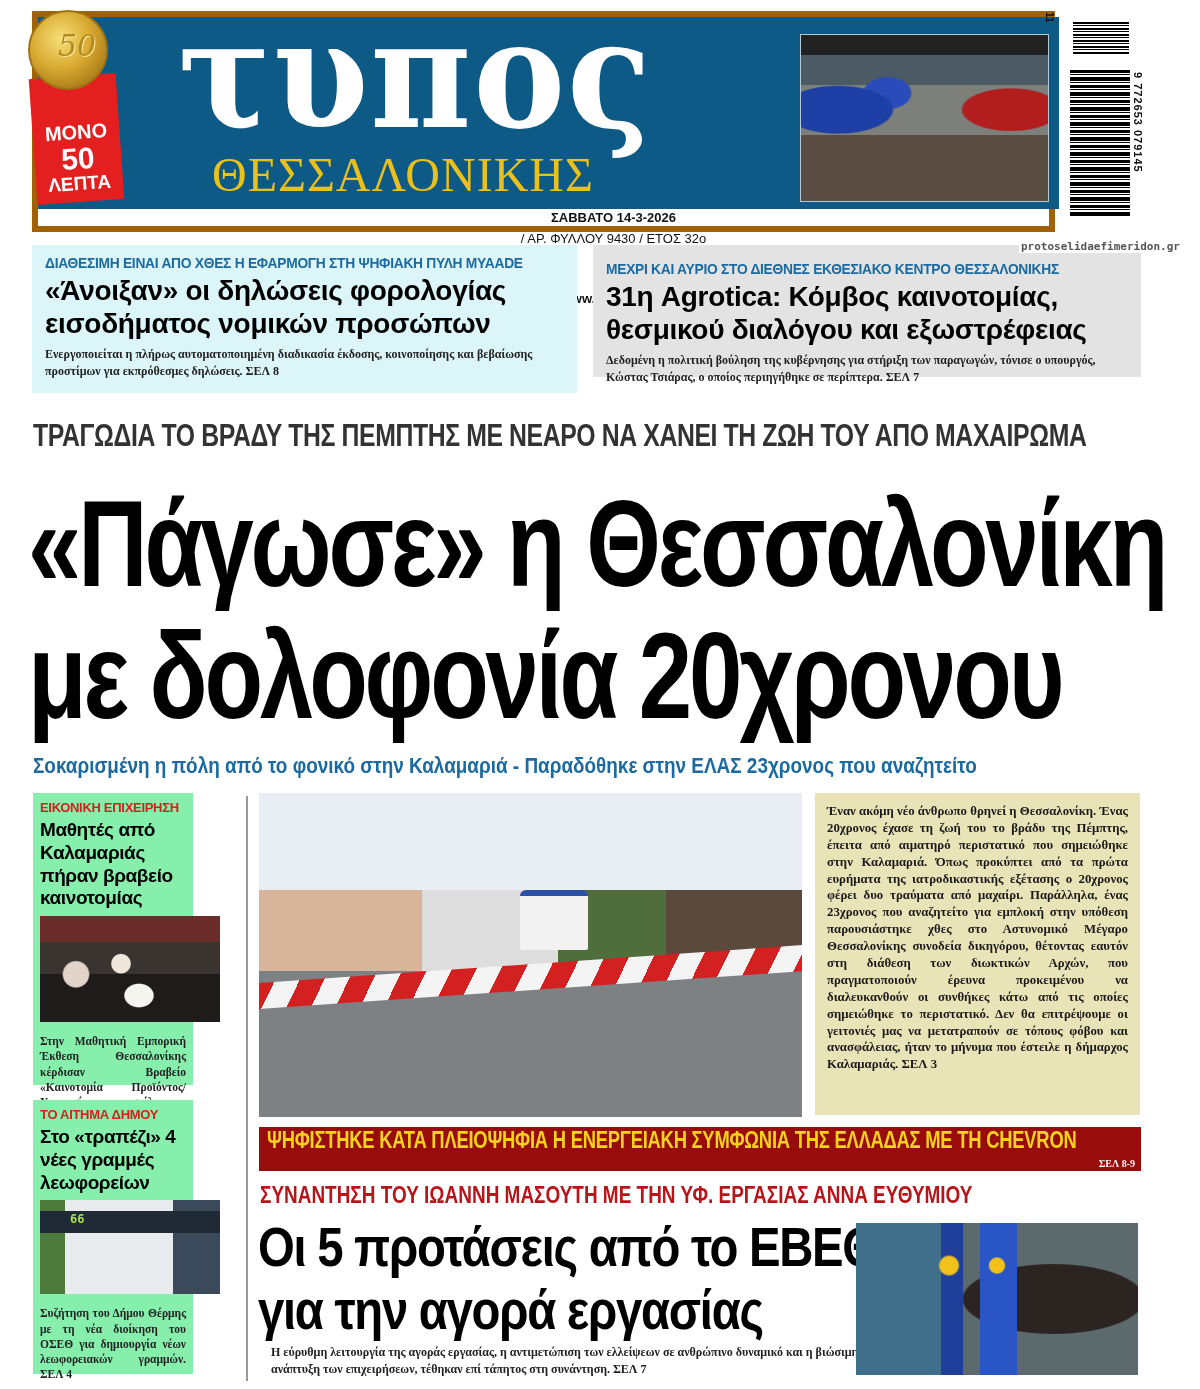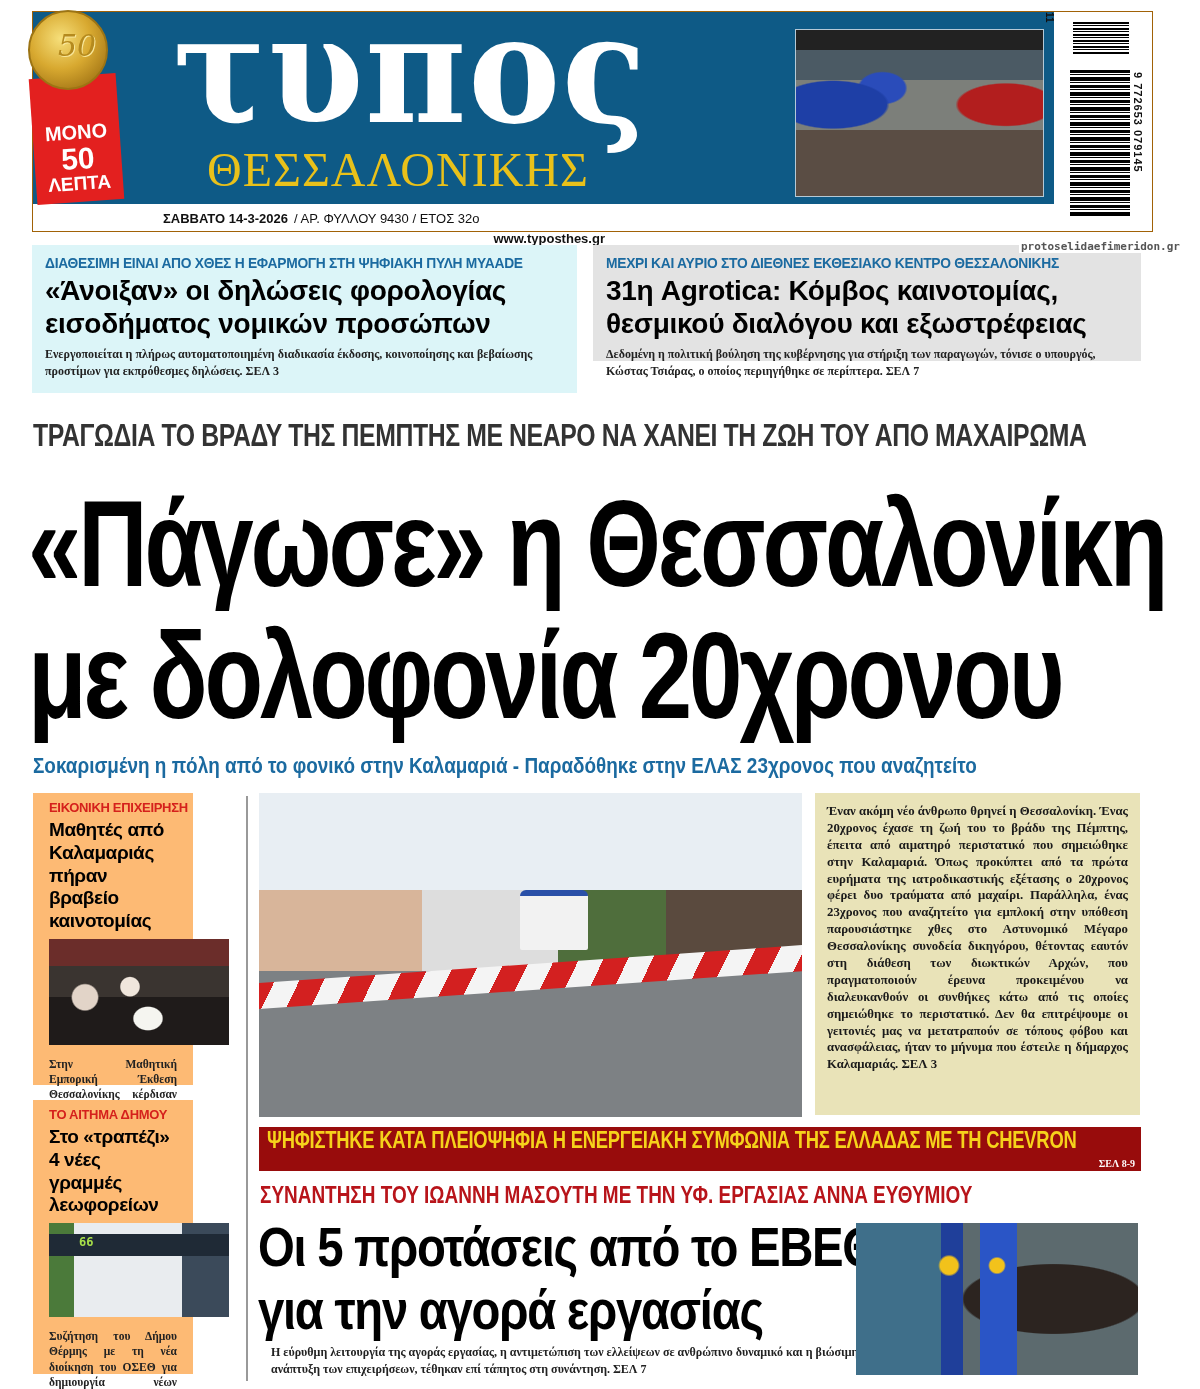--- a/index.html
+++ b/index.html
@@ -2,63 +2,63 @@
 <html><head>
   <meta charset="utf-8">
   <style>
     * { box-sizing: border-box; margin: 0; padding: 0; }
     html, body { width: 1200px; height: 1389px; background: #ffffff; overflow: hidden; }
     body { position: relative; font-family: "Liberation Sans", sans-serif; color: #111; }
 
     .abs { position: absolute; }
 
     
-    .masthead { left: 32px; top: 11px; width: 1121px; height: 221px; border: 1px solid #a16207; background: #fff; }
+    .masthead { left: 32px; top: 11px; width: 1023px; height: 221px; border: 6px solid #a16207; background: #fff; }
     .mast-blue { position: absolute; left: 0; top: 0; width: 1021px; height: 192px; background: #0e5a86; }
     .logo-main { position: absolute; left: 140px; top: -18px; font-family: "DejaVu Serif", serif; font-weight: bold; font-size: 150px; color: #fff; letter-spacing: 2px; line-height: 1; transform: scaleX(0.92); transform-origin: left top; }
     .logo-sub { position: absolute; left: 174px; top: 134px; font-family: "Liberation Serif", serif; font-size: 48px; color: #e9c11a; letter-spacing: 1px; line-height: 1; }
     .mast-photo { position: absolute; left: 762px; top: 17px; width: 249px; height: 168px; border: 1px solid #b5c9d6;
       background:
         radial-gradient(ellipse at 85% 45%, #b21e1e 0 16%, transparent 17%),
         radial-gradient(ellipse at 15% 45%, #1e3fa6 0 18%, transparent 19%),
         radial-gradient(ellipse at 35% 35%, #2a4cba 0 10%, transparent 11%),
         linear-gradient(180deg, #222 0 12%, #4b5a64 12% 30%, #7c7f7a 30% 60%, #5a4d44 60% 100%); }
-    .mast-bar { position: absolute; left: 0; top: 193px; width: 1021px; height: 27px; display: flex; align-items: center; padding-left: 130px; gap: 6px; font-size: 13px; color: #111; }
+    .mast-bar { position: absolute; left: 0; top: 193px; width: 1021px; height: 27px; display: flex; align-items: center; padding-left: 130px; gap: 6px; font-size: 13px; color: #111; flex-direction: column; }
     .mast-bar .date { font-weight: bold; }
     .mast-bar .url { font-weight: bold; margin-left: 8px; margin-top: 39px; }
 
     .coin { left: 28px; top: 10px; width: 80px; height: 80px; border-radius: 50%;
       background: radial-gradient(circle at 40% 35%, #f6df7a 0, #d8a930 45%, #a87a18 80%, #7a5510 100%); border: 2px solid #9c7414; z-index: 3; display: flex; align-items: center; justify-content: center; }
     .coin span { font-family: "DejaVu Serif", serif; font-style: italic; font-size: 30px; color: #b58a1e; text-shadow: 1px 1px 0 #f8e69a; margin-left: 18px; margin-top: -10px; }
     .price-tag { left: 33px; top: 76px; width: 87px; height: 126px; background: #e3201f; transform: rotate(-4deg); z-index: 2; display: flex; flex-direction: column; align-items: center; justify-content: flex-end; padding-bottom: 8px; color: #fff; font-weight: bold; line-height: 1.05; }
     .price-tag .l1 { font-size: 20px; }
     .price-tag .l2 { font-size: 30px; }
     .price-tag .l3 { font-size: 19px; }
 
     
     .barcode-small { left: 1073px; top: 22px; width: 56px; height: 33px; background: repeating-linear-gradient(180deg, #000 0 2px, #fff 2px 3px, #000 3px 4px, #fff 4px 6px); }
     .barcode-main { left: 1070px; top: 70px; width: 60px; height: 146px; background: repeating-linear-gradient(180deg, #000 0 3px, #fff 3px 4px, #000 4px 5px, #fff 5px 7px, #000 7px 11px, #fff 11px 12px, #000 12px 13px, #fff 13px 15px); }
     .barcode-digits { left: 1132px; top: 72px; writing-mode: vertical-rl; font-size: 11px; font-weight: bold; color: #111; letter-spacing: 1px; }
     .barcode-top-digits { left: 1044px; top: 12px; writing-mode: vertical-rl; font-size: 10px; font-weight: bold; color: #111; }
     .watermark { left: 1019px; top: 240px; font-family: "DejaVu Sans Mono", monospace; font-size: 11px; font-weight: bold; color: #555; z-index: 2; background: #fff; padding: 0 2px; }
 
     
     .box-left { left: 32px; top: 245px; width: 545px; height: 148px; background: #dcf5f8; padding: 9px 13px; }
-    .box-right { left: 593px; top: 245px; width: 548px; height: 116px; background: #e3e3e3; padding: 9px 13px; }
+    .box-right { left: 593px; top: 245px; width: 548px; height: 132px; background: #e3e3e3; padding: 15px 13px; }
     .kicker-blue { font-size: 15px; font-weight: bold; color: #1b6aa0; letter-spacing: -0.3px; transform: scaleX(0.92); transform-origin: left; white-space: nowrap; }
     .box-head { font-size: 28px; font-weight: bold; color: #000; line-height: 1.18; margin-top: 3px; letter-spacing: -0.3px; }
     .box-body { font-family: "Liberation Serif", serif; font-size: 12px; line-height: 1.4; margin-top: 6px; color: #222; font-weight: bold; }
 
     
     .main-kicker { left: 33px; top: 420px; font-size: 31px; font-weight: bold; color: #333; letter-spacing: -0.5px; transform: scaleX(0.80); transform-origin: left top; white-space: nowrap; line-height: 1; }
     .main-head { left: 28px; top: 478px; font-size: 123px; font-weight: bold; color: #000; line-height: 1.07; letter-spacing: -4px; transform: scaleX(0.78); transform-origin: left top; white-space: nowrap; }
     .main-sub { left: 33px; top: 755px; font-size: 22px; font-weight: bold; color: #1b6aa0; transform: scaleX(0.86); transform-origin: left top; white-space: nowrap; line-height: 1; }
 
     
-    .side-box { left: 33px; width: 160px; background: #fdba74; padding: 7px 16px; }
+    .side-box { left: 33px; width: 160px; background: #86efac; padding: 7px 7px; }
     .side1 { top: 793px; height: 292px; }
     .side2 { top: 1100px; height: 274px; }
     .kicker-red { font-size: 13px; font-weight: bold; color: #d5211c; letter-spacing: -0.3px; white-space: nowrap; }
     .side-head { font-size: 19px; font-weight: bold; color: #000; line-height: 1.2; margin-top: 4px; letter-spacing: -0.4px; }
     .side-photo { width: 180px; height: 106px; margin-top: 6px; }
     .photo-students { background:
       radial-gradient(circle at 20% 55%, #e2d4c8 0 8%, transparent 9%),
       radial-gradient(circle at 45% 45%, #f0e6dc 0 8%, transparent 9%),
       radial-gradient(ellipse at 55% 75%, #f5f5f0 0 10%, transparent 11%),
       linear-gradient(180deg, #6b2d2a 0 25%, #3a3430 25% 55%, #1f1b1a 55% 100%); }
@@ -131,21 +131,21 @@
 <div class="abs barcode-digits">9 772653 079145</div>
 
 <div class="abs watermark">protoselidaefimeridon.gr</div>
 
 <div class="abs box-left">
   <div class="kicker-blue">ΔΙΑΘΕΣΙΜΗ ΕΙΝΑΙ ΑΠΟ ΧΘΕΣ Η ΕΦΑΡΜΟΓΗ ΣΤΗ ΨΗΦΙΑΚΗ ΠΥΛΗ MYAADE</div>
   <div class="box-head">
     <div>«Άνοιξαν» οι δηλώσεις φορολογίας</div>
     <div>εισοδήματος νομικών προσώπων</div>
   </div>
-  <div class="box-body">Ενεργοποιείται η πλήρως αυτοματοποιημένη διαδικασία έκδοσης, κοινοποίησης και βεβαίωσης προστίμων για εκπρόθεσμες δηλώσεις. ΣΕΛ 3</div>
+  <div class="box-body">Ενεργοποιείται η πλήρως αυτοματοποιημένη διαδικασία έκδοσης, κοινοποίησης και βεβαίωσης προστίμων για εκπρόθεσμες δηλώσεις. ΣΕΛ 8</div>
 </div>
 
 <div class="abs box-right">
   <div class="kicker-blue">ΜΕΧΡΙ ΚΑΙ ΑΥΡΙΟ ΣΤΟ ΔΙΕΘΝΕΣ ΕΚΘΕΣΙΑΚΟ ΚΕΝΤΡΟ ΘΕΣΣΑΛΟΝΙΚΗΣ</div>
   <div class="box-head">
     <div>31η Agrotica: Κόμβος καινοτομίας,</div>
     <div>θεσμικού διαλόγου και εξωστρέφειας</div>
   </div>
   <div class="box-body">Δεδομένη η πολιτική βούληση της κυβέρνησης για στήριξη των παραγωγών, τόνισε ο υπουργός, Κώστας Τσιάρας, ο οποίος περιηγήθηκε σε περίπτερα. ΣΕΛ 7</div>
 </div>

